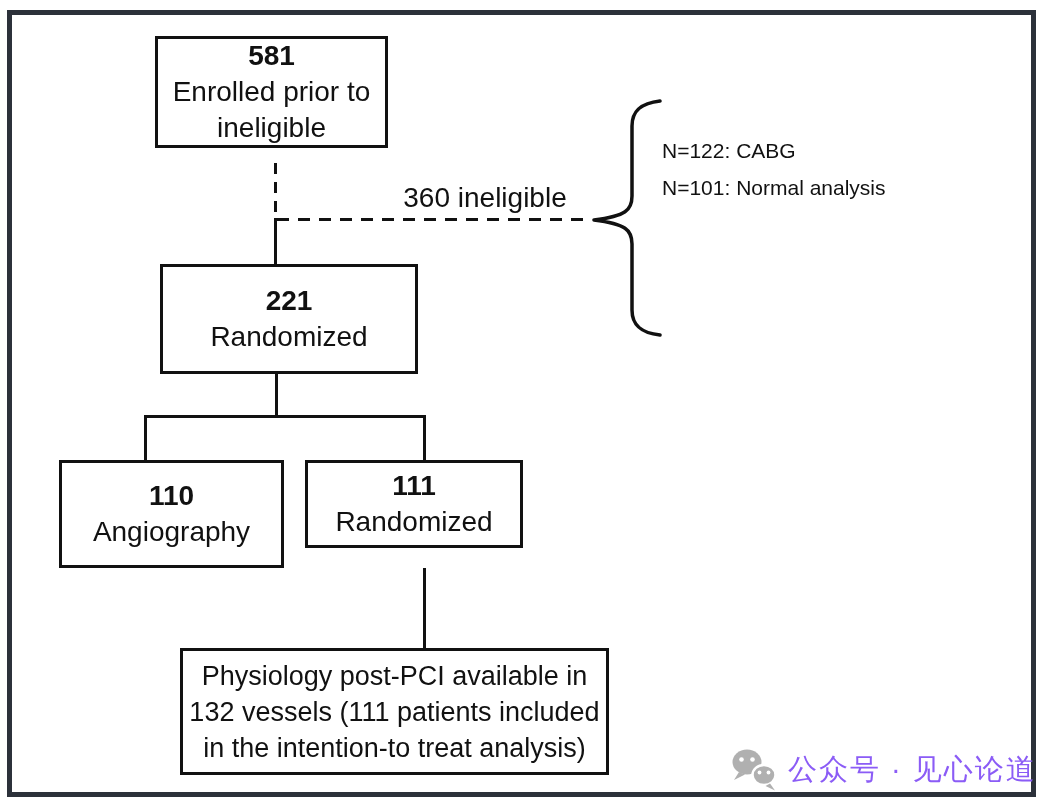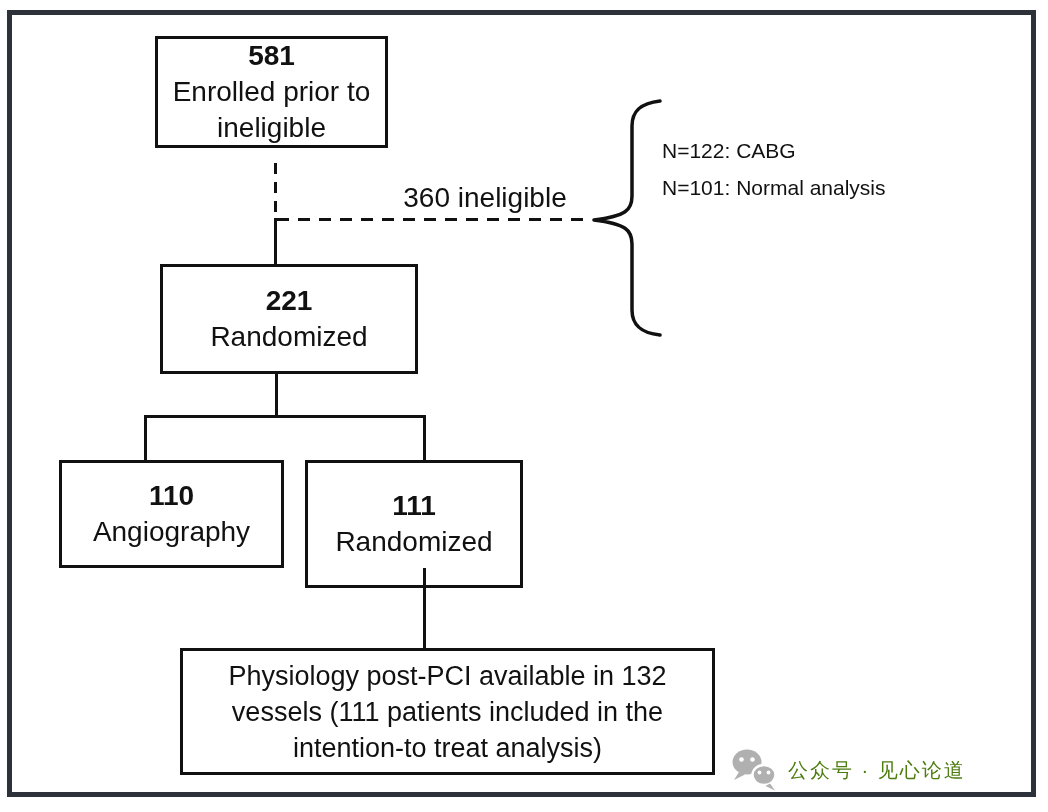--- a/index.html
+++ b/index.html
@@ -30,22 +30,22 @@
     justify-content: center;
     align-items: center;
     text-align: center;
     font-size: 28px;
     line-height: 36px;
   }
   .node .num { font-weight: bold; }
   .node-enrolled   { left: 155px; top: 36px;  width: 233px; height: 112px; }
   .node-randomized { left: 160px; top: 264px; width: 258px; height: 110px; }
   .node-angiography{ left: 30px;  top: 460px; width: 225px; height: 108px; margin-left: 29px; }
-  .node-physiology { left: 305px; top: 460px; width: 218px; height: 128px; justify-content: center; }
-  .node-postpci    { left: 180px; top: 648px; width: 535px; height: 127px;
+  .node-physiology { left: 305px; top: 460px; width: 218px; height: 88px; justify-content: center; }
+  .node-postpci    { left: 180px; top: 648px; width: 429px; height: 127px;
                      font-size: 27px; line-height: 36px; padding: 4px 6px; }
 
   .conn-v {
     position: absolute; width: 3px; background: #111111;
   }
   .conn-h {
     position: absolute; height: 3px; background: #111111;
   }
   .conn-v-dashed {
     position: absolute; width: 3px;
@@ -68,22 +68,22 @@
     font-size: 21px;
     line-height: 37px;
   }
   .excl-item { white-space: pre; display: block; }
 
   .watermark {
     position: absolute;
     left: 730px; top: 748px;
     display: flex;
     align-items: center;
-    color: #4d7c0f;
-    font-size: 20px;
+    color: #8b5cf6;
+    font-size: 29px;
     letter-spacing: 2px;
     white-space: nowrap;
   }
   .watermark .wechat { margin-right: 8px; }
 </style>
 </head>
 <body>
 
 <div class="canvas">
 

